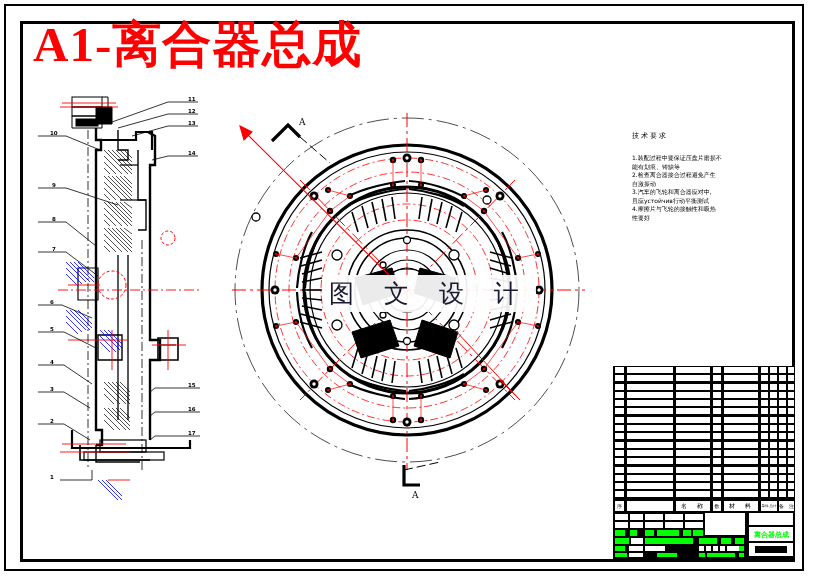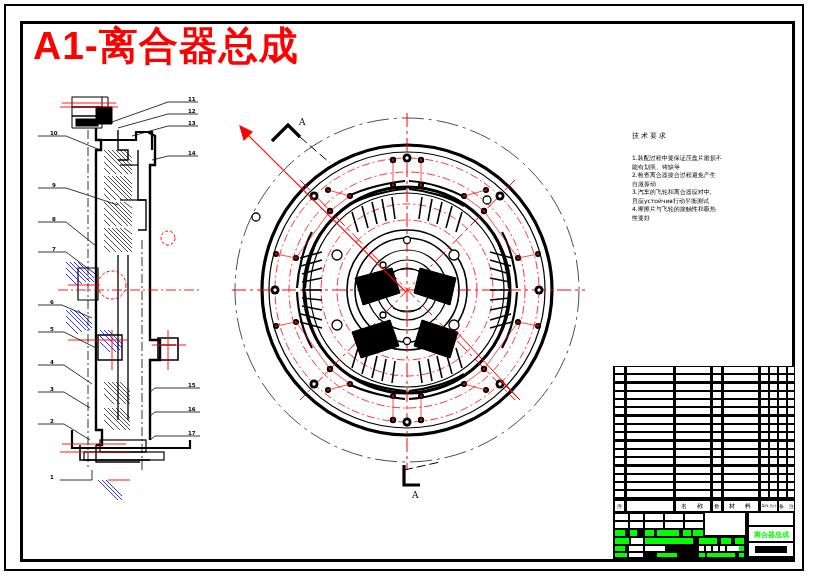--- a/index.html
+++ b/index.html
@@ -7,23 +7,23 @@
        font-family:"DejaVu Sans","Liberation Sans",sans-serif;}
   #sheet{position:relative;width:814px;height:581px;background:#fff;}
 
   
   .outer-frame{position:absolute;left:4px;top:4px;width:800px;height:567px;
       border:2px solid #000;box-sizing:border-box;}
   .inner-frame{position:absolute;left:20px;top:21px;width:775px;height:541px;
       border:3px solid #000;box-sizing:border-box;}
 
   
-  .sheet-title{position:absolute;left:33px;top:19px;color:#ff0000;
-      font-size:39px;font-weight:bold;letter-spacing:1px;white-space:nowrap;
-      font-family:Liberation Sans, sans-serif;}
+  .sheet-title{position:absolute;left:33px;top:12px;color:#ff0000;
+      font-size:49px;font-weight:bold;letter-spacing:1px;white-space:nowrap;
+      font-family:Liberation Serif, serif;}
 
   
   .watermark{position:absolute;left:323px;top:275px;font-size:25px;
       color:#1a1a2e;letter-spacing:11px;white-space:nowrap;
       background:rgba(255,255,255,0.92);padding:2px 6px;z-index:40;}
 
   
   .tech-block{position:absolute;left:632px;top:131px;width:128px;z-index:30;}
   .tech-head{font-size:7px;color:#000;margin-bottom:13px;letter-spacing:2px;}
   .tech-line{font-size:6px;color:#000;line-height:8.5px;letter-spacing:0px;}
@@ -398,20 +398,21 @@
 
     <g stroke="#ff0000" stroke-width="1">
       <path d="M455 330 L520 400"></path>
       <path d="M500 380 L520 400"></path>
     </g>
   </svg>
 
   <div class="seclet" style="left:299px;top:117px;">A</div>
   <div class="seclet" style="left:412px;top:490px;">A</div>
 
+  <div class="watermark">图 文 设 计</div>
 
   <div class="tech-block">
     <div class="tech-head">技术要求</div>
     <div class="tech-line">1.装配过程中要保证压盘片磨损不</div>
     <div class="tech-line">能有划痕、铸缺等</div>
     <div class="tech-line">2.检查离合器接合过程避免产生</div>
     <div class="tech-line">自激振动</div>
     <div class="tech-line">3.汽车的飞轮和离合器应对中,</div>
     <div class="tech-line">且应устойчив行动平衡测试</div>
     <div class="tech-line">4.摩擦片与飞轮的接触性和吸热</div>

